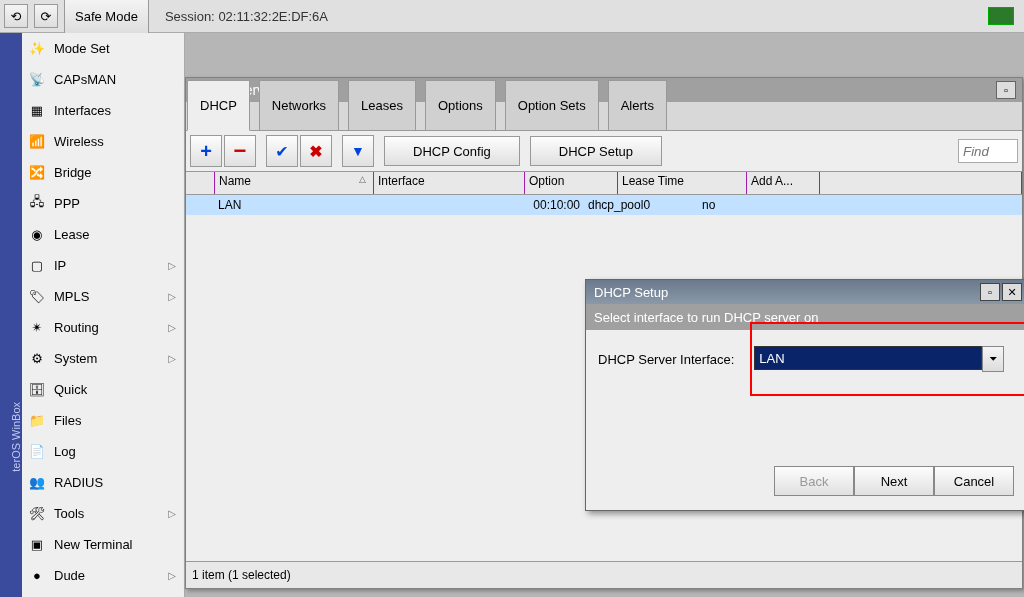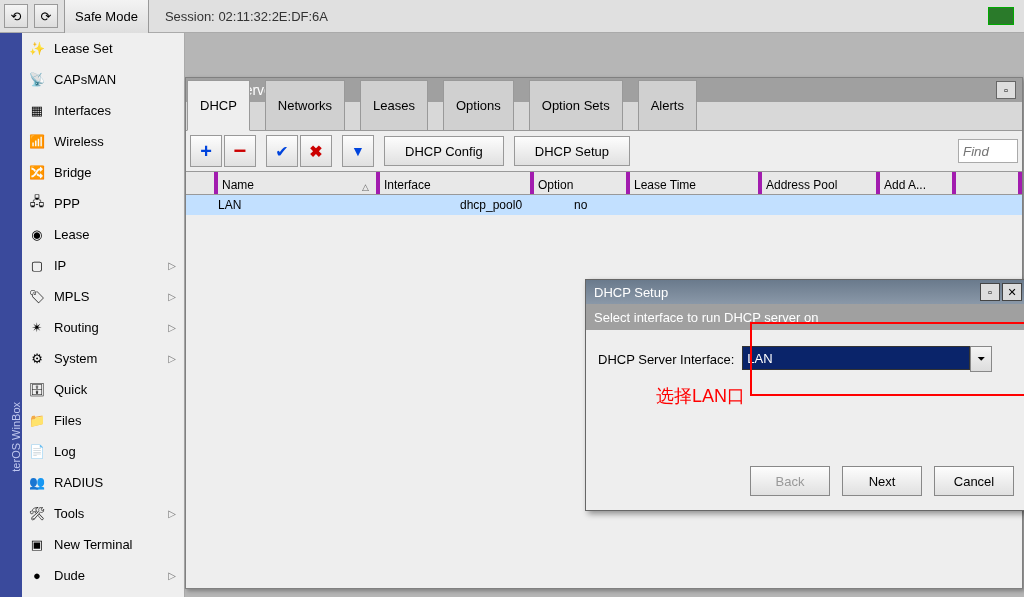--- a/index.html
+++ b/index.html
@@ -15,43 +15,43 @@
 .sb-item{height:30px;display:flex;align-items:center;padding-left:6px;gap:8px;cursor:pointer;border-bottom:1px solid transparent}
 .sb-item .ic{width:18px;height:18px;display:inline-flex;align-items:center;justify-content:center}
 .sb-arrow{margin-left:auto;margin-right:8px;color:#777;font-size:10px}
 .main{flex:1;background:#b6b6b6;position:relative}
 .win{position:absolute;background:#eee;border:1px solid #808080;box-shadow:2px 2px 4px rgba(0,0,0,.3)}
 .win-title{height:24px;background:#a0a0a0;color:#fff;display:flex;align-items:center;padding:0 6px;font-size:14px}
 .win-title .tctl{margin-left:auto;display:flex;gap:2px}
 .win-title .tctl span{width:18px;height:16px;border:1px solid #666;background:#ddd;color:#000;display:flex;align-items:center;justify-content:center;font-size:11px;cursor:pointer}
 .dhcp-win{left:0;top:44px;width:836px;height:510px}
 .tabs{display:flex;background:#d8d8d8;height:28px;align-items:flex-end;border-bottom:1px solid #999}
-.tab{padding:17px 12px;border:1px solid #999;border-bottom:none;background:#d0d0d0;margin-right:14px;margin-left:1px;cursor:pointer}
+.tab{padding:17px 12px;border:1px solid #999;border-bottom:none;background:#d0d0d0;margin-right:8px;margin-left:1px;cursor:pointer}
 .tab.active{background:#eee;border-bottom:1px solid #eee;margin-bottom:-1px}
 .toolbar2{height:34px;display:flex;align-items:center;padding:3px 4px;gap:2px;background:#eee}
 .icon-btn{width:30px;height:30px;border:1px solid #999;background:linear-gradient(#fdfdfd,#e0e0e0);display:flex;align-items:center;justify-content:center;font-size:18px;cursor:pointer}
-.text-btn{height:28px;padding:0 20px;border:1px solid #999;background:linear-gradient(#fdfdfd,#e0e0e0);display:flex;align-items:center;cursor:pointer}
+.text-btn{height:28px;padding:0 28px;border:1px solid #999;background:linear-gradient(#fdfdfd,#e0e0e0);display:flex;align-items:center;cursor:pointer}
 .find-box{margin-left:auto;margin-right:0;width:50px;height:22px;border:1px solid #aaa;background:#fff;color:#ef4444;font-style:italic;padding:0 4px}
 .grid-header{display:flex;background:#e8e8e8;border-top:1px solid #999;border-bottom:1px solid #999;height:22px}
-.gh{border-right:4px solid #a21caf;padding:2px 4px;display:flex;align-items:flex-end;font-size:12px}
+.gh{border-right:1px solid #a21caf;padding:2px 4px;display:flex;align-items:flex-start;font-size:12px}
 .grid-row{display:flex;height:20px;background:#c2e0ff;font-size:12px}
 .gr{padding:1px 4px;display:flex;align-items:center}
 .status-bar{position:absolute;bottom:0;left:0;right:0;height:22px;border-top:1px solid #999;background:#e8e8e8;padding:2px 6px;font-size:12px;display:flex;align-items:center}
 .setup-win{position:absolute;left:400px;top:246px;width:444px;height:230px;background:#eee;border:1px solid #666;box-shadow:3px 3px 6px rgba(0,0,0,.4)}
 .setup-title{height:24px;background:linear-gradient(#6a7a8c,#8a98a8);color:#fff;display:flex;align-items:center;padding:0 8px}
 .setup-title .tctl{margin-left:auto;display:flex;gap:2px}
 .setup-title .tctl span{width:18px;height:16px;border:1px solid #444;background:#ddd;color:#000;display:flex;align-items:center;justify-content:center;font-size:11px;cursor:pointer}
 .setup-sub{height:26px;background:#a0a0a0;color:#fff;display:flex;align-items:center;padding:0 8px}
 .setup-body{padding:16px 12px;position:relative}
-.field-row{display:flex;align-items:center;gap:8px}
+.field-row{display:flex;align-items:center;gap:20px}
 .combo{width:218px;height:22px;border:1px solid #333;background:#0a246a;color:#fff;padding:0 4px;display:flex;align-items:center}
 .combo-btn{width:20px;height:24px;border:1px solid #888;background:linear-gradient(#f5f5f5,#ddd);display:flex;align-items:center;justify-content:center;font-size:10px;cursor:pointer}
 .red-box{position:absolute;border:2px solid red;top:-8px;left:164px;width:274px;height:70px;pointer-events:none}
 .red-text{color:red;font-size:18px;margin-left:58px;margin-top:12px}
-.dlg-btns{position:absolute;bottom:14px;right:16px;display:flex;gap:12px}
+.dlg-btns{position:absolute;bottom:14px;right:16px;display:flex;gap:0}
 .dlg-btn{width:78px;height:28px;border:1px solid #888;background:linear-gradient(#fdfdfd,#e0e0e0);display:flex;align-items:center;justify-content:center;cursor:pointer}
 .dlg-btn.disabled{color:#999;cursor:default}
 .plus{color:#0044dd;font-weight:bold;font-size:20px}
 .minus{color:#cc0000;font-weight:bold;font-size:22px}
 .check{color:#0044dd;font-size:16px}
 .xmark{color:#cc0000;font-size:16px;font-weight:bold}
 .funnel{color:#0044dd;font-size:14px}
 .sort-tri{margin-left:auto;margin-right:3px;font-size:9px;color:#666}
 </style>
 </head>
@@ -69,21 +69,21 @@
 </div>
 
 <div class="body">
   <div class="leftbar">
       <span>terOS  WinBox</span>
     </div>
 
   <div class="sidebar">
     <div class="sb-item">
         <span class="ic">✨</span>
-        <span>Lease Set</span>
+        <span>Mode Set</span>
       </div>
     <div class="sb-item">
         <span class="ic">📡</span>
         <span>CAPsMAN</span>
       </div>
     <div class="sb-item">
         <span class="ic">▦</span>
         <span>Interfaces</span>
       </div>
     <div class="sb-item">
@@ -197,31 +197,32 @@
       </div>
       <div class="grid-header">
         <div class="gh" style="width:20px"></div>
         <div class="gh" style="width:150px">
             <span>Name</span>
             <span class="sort-tri">△</span>
           </div>
         <div class="gh" style="width:142px">Interface</div>
         <div class="gh" style="width:84px">Option</div>
         <div class="gh" style="width:120px">Lease Time</div>
-        <div class="gh" style="width:106px">Address Pool</div>
         <div class="gh" style="width:64px">Add A...</div>
         <div class="gh" style="flex:1"></div>
       </div>
       <div class="grid-row">
         <div class="gr" style="width:20px"></div>
         <div class="gr" style="width:142px">LAN</div>
         <div class="gr" style="width:84px"></div>
+        <div class="gr" style="width:120px;justify-content:flex-end">00:10:00</div>
         <div class="gr" style="width:106px">dhcp_pool0</div>
         <div class="gr" style="width:64px">no</div>
       </div>
+      <div class="status-bar">1 item (1 selected)</div>
     </div>
 
     <div class="setup-win">
       <div class="setup-title">
         <span>DHCP Setup</span>
         <div class="tctl">
           <span>▫</span>
           <span>✕</span>
         </div>
       </div>
@@ -230,21 +231,20 @@
         <div class="red-box"></div>
         <div class="field-row">
           <span>DHCP Server Interface:</span>
           <div style="display:flex">
             <div class="combo">LAN</div>
             <div class="combo-btn">
                 <span>⏷</span>
               </div>
           </div>
         </div>
-        <div class="red-text">选择LAN口</div>
       </div>
       <div class="dlg-btns">
         <div class="dlg-btn disabled">Back</div>
         <div class="dlg-btn">Next</div>
         <div class="dlg-btn">Cancel</div>
       </div>
     </div>
 
   </div>
 </div>

